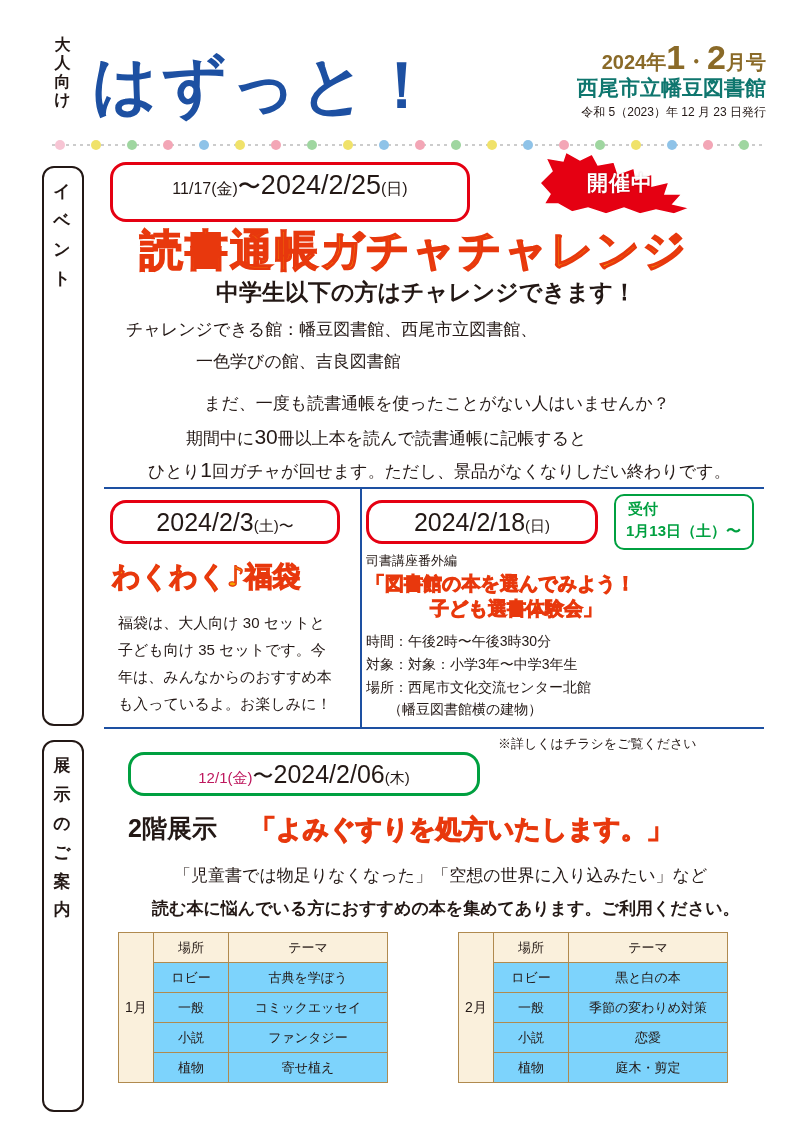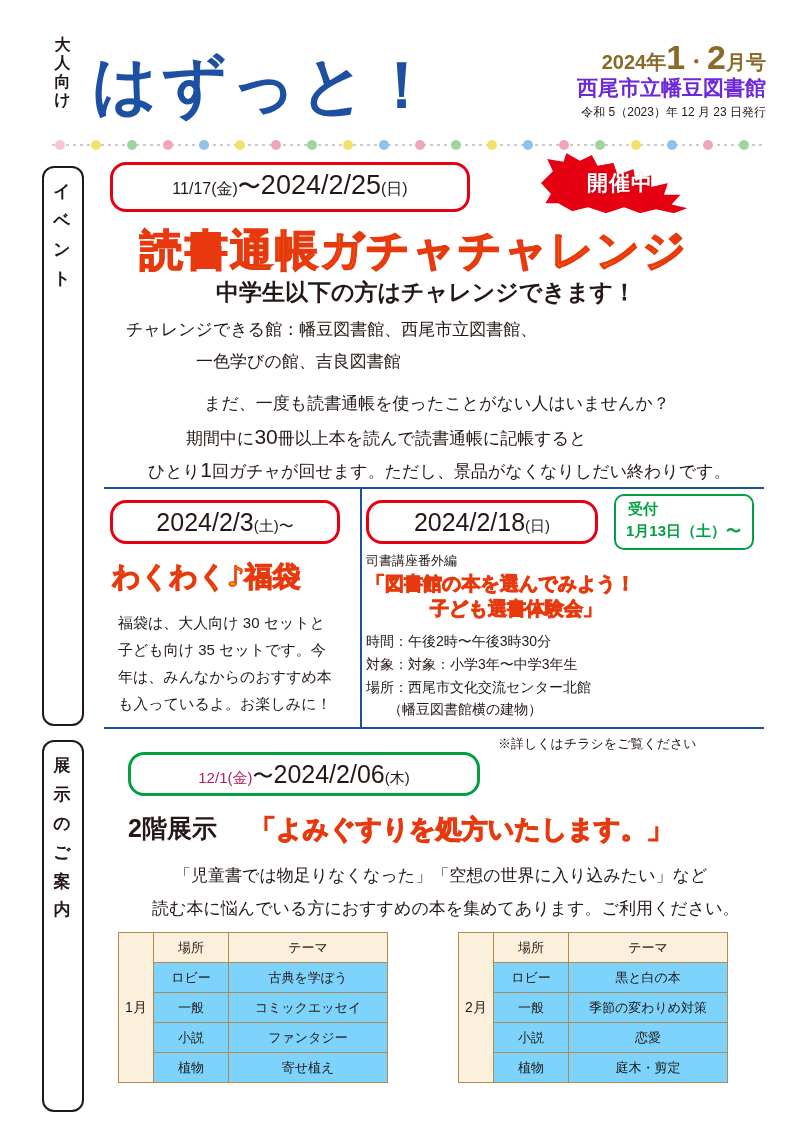--- a/index.html
+++ b/index.html
@@ -60,21 +60,21 @@
   }
   .issue-line .yr { font-size: 20px; color:#8a6a28; }
   .issue-line .num { font-size: 34px; color:#8a6a28; }
   .issue-line .dot { font-size: 22px; color:#8a6a28; }
   .issue-line .mo { font-size: 20px; color:#8a6a28; }
 
   .libname {
     position: absolute;
     right: 42px; top: 74px;
     font-size: 21px;
-    color: #6d28d9;
+    color: #0f766e;
     white-space: nowrap;
     font-weight: bold;
   }
   .pubdate {
     position: absolute;
     right: 42px; top: 104px;
     font-size: 12px;
     color: #231815;
     white-space: nowrap;
   }
@@ -112,21 +112,21 @@
     border-radius: 16px;
     text-align: center;
     white-space: nowrap;
     background: #ffffff;
   }
   .red-border { border: 3px solid #e50012; }
   .green-border { border: 2px solid #00a040; }
 
   
   #period-box {
-    left: 110px; top: 162px; width: 360px; height: 50px;
+    left: 110px; top: 162px; width: 360px; height: 60px;
     line-height: 40px; font-size: 23px;
   }
   #period-box .num { font-size: 27px; }
   #period-box .sm { font-size: 16px; }
 
   
   #burst {
     position: absolute;
     left: 536px; top: 152px;
     width: 168px; height: 62px;
@@ -274,21 +274,21 @@
     white-space: nowrap;
   }
   #tenji-title {
     position: absolute; left: 250px; top: 812px;
     font-size: 26px; font-weight: bold; color: #a16207;
     -webkit-text-stroke: 1.2px #e8380d;
     white-space: nowrap;
     font-family: Liberation Mono, monospace;
   }
   #tl1 { position:absolute; left: 174px; top: 864px; font-size: 17px; white-space: nowrap; }
-  #tl2 { position:absolute; left: 152px; top: 897px; font-size: 17px; white-space: nowrap; }
+  #tl2 { position:absolute; left: 152px; top: 897px; font-size: 17px; white-space: nowrap; font-weight: bold; }
 
   
   .tbl {
     position: absolute;
     border-collapse: collapse;
     font-size: 13px;
     color: #231815;
   }
   .tbl td, .tbl th {
     border: 1px solid #b08a4f;

